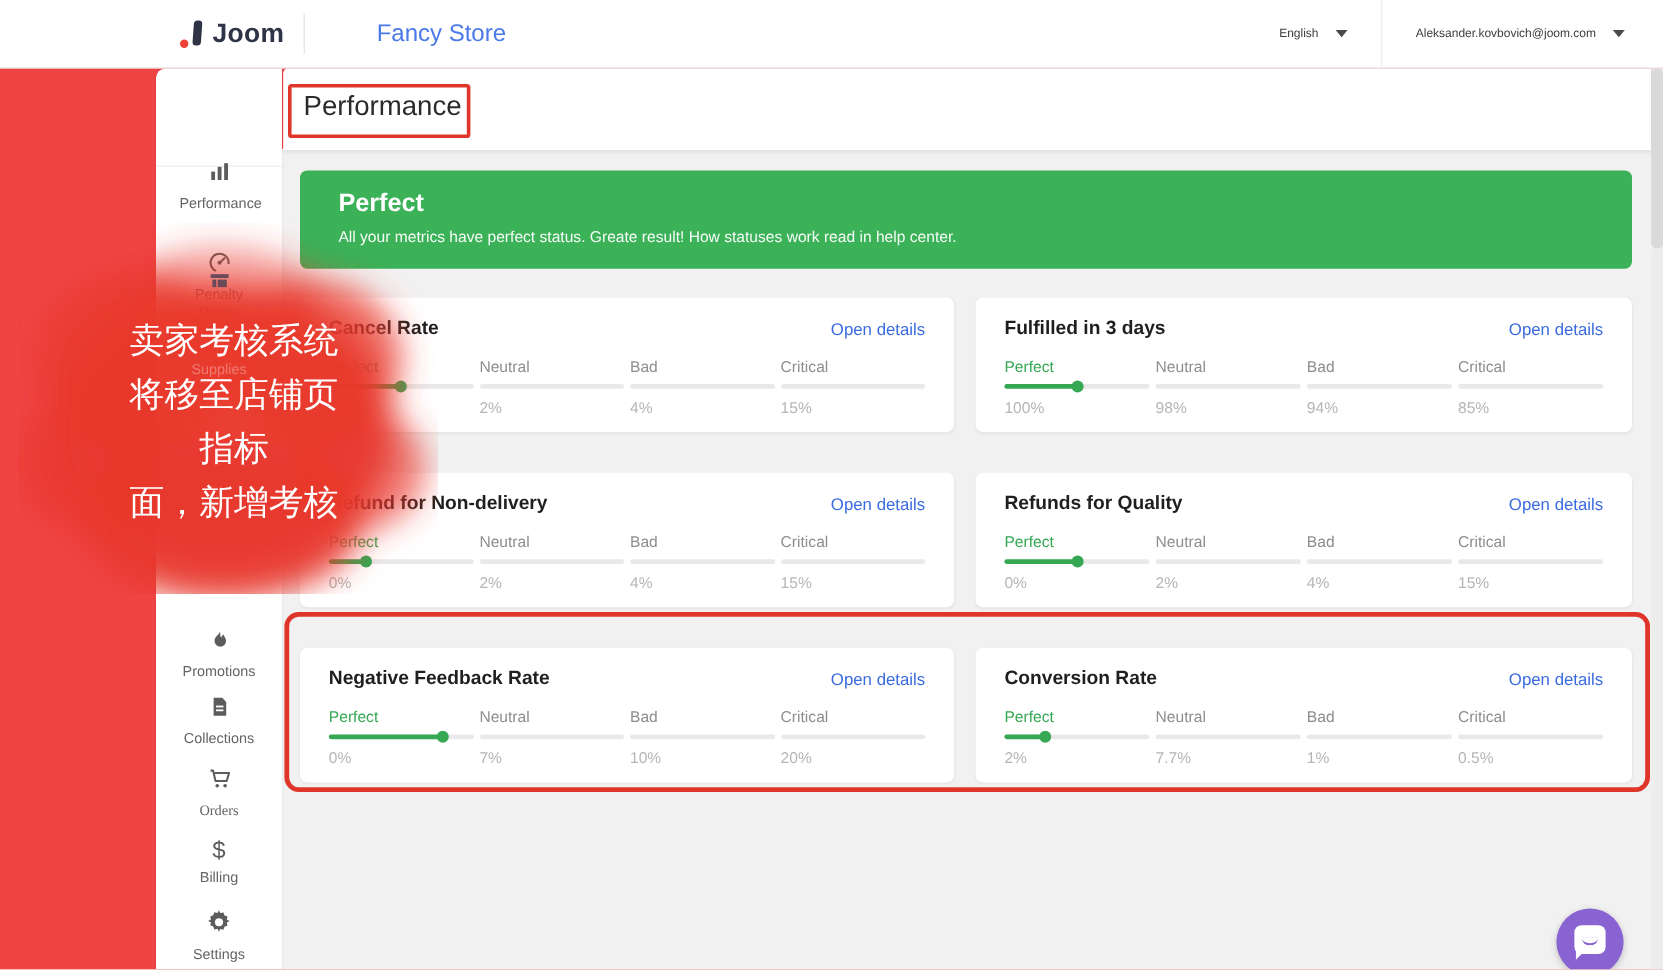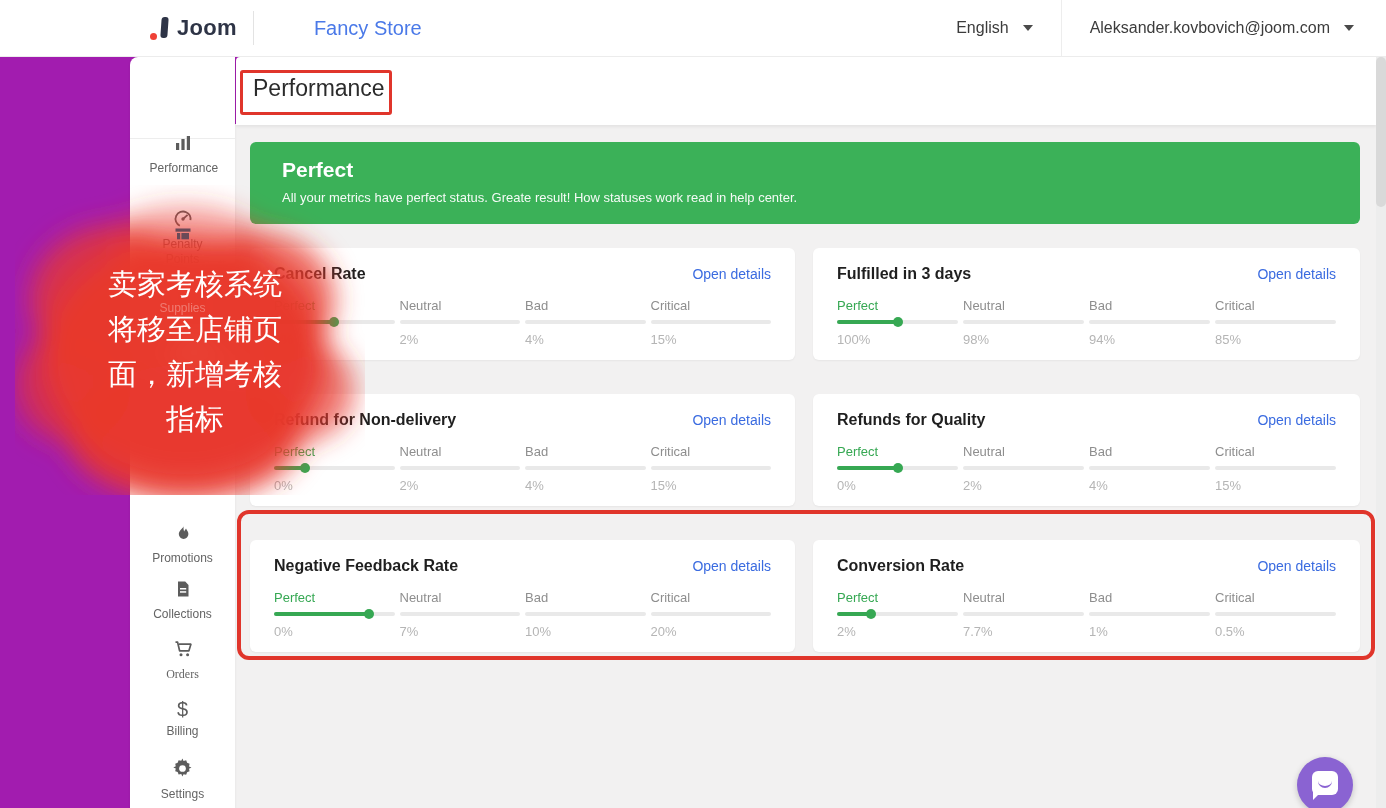--- a/index.html
+++ b/index.html
@@ -1,32 +1,32 @@
 <!DOCTYPE html>
 <html><head>
 <meta charset="utf-8">
 <style>
   * { box-sizing: border-box; }
   html,body { margin:0; padding:0; }
   body { font-family:"Liberation Sans", sans-serif; background:#fbfafa; }
-  #app { position:relative; width:1386px; height:808px; overflow:hidden; background:#a21caf; }
+  #app { position:relative; width:1386px; height:808px; overflow:hidden; background:#ef4444; }
 
   
   .header { position:absolute; left:0; top:0; width:1386px; height:57px; background:#fff;
             border-bottom:1px solid #ececec; z-index:30; display:flex; align-items:center; }
   .logo-wrap { display:flex; align-items:center; margin-left:150px; }
   .logo-mark { position:relative; width:20px; height:28px; }
   .logo-bar { position:absolute; right:2px; top:3px; width:7px; height:21px; background:#2e3446;
               border-radius:3px; transform:skewX(-4deg); }
   .logo-dot { position:absolute; left:0px; bottom:2px; width:7px; height:7px; border-radius:50%; background:#ef4136; }
   .brand-text { font-size:22px; font-weight:bold; color:#2e3446; margin-left:7px; letter-spacing:.3px; }
   .v-div { width:1px; height:34px; background:#e3e3e3; margin:0 16px; }
   .store-name { font-size:20px; color:#4a79e8; font-weight:500; cursor:pointer;margin-left:44px; }
   .header-right { margin-left:auto; display:flex; align-items:center; height:100%; }
-  .hdr-ctl { display:flex; align-items:center; gap:14px; font-size:16px; color:#3c3c3c; cursor:pointer; padding:0 10px; }
+  .hdr-ctl { display:flex; align-items:center; gap:14px; font-size:10px; color:#3c3c3c; cursor:pointer; padding:0 10px; }
   .caret { width:0; height:0; border-left:5px solid transparent; border-right:5px solid transparent;
            border-top:6px solid #4a4a4a; }
   .hdr-sep { width:1px; height:57px; background:#ededed; margin:0 18px; }
   .hdr-pad-r { width:22px; }
 
   
   .sidebar { position:absolute; left:130px; top:57px; width:105px; height:751px; background:#fff;
              border-radius:8px 0 0 0; box-shadow:0 1px 3px rgba(0,0,0,.07); z-index:2; }
   .s-item { position:absolute; left:0; width:105px; text-align:center; cursor:pointer; }
   .s-icon { display:inline-block; height:22px; position:relative; }
@@ -369,22 +369,22 @@
       <ellipse cx="245" cy="115" rx="75" ry="68" opacity="0.75"></ellipse>
       <ellipse cx="170" cy="248" rx="118" ry="68" opacity="0.9"></ellipse>
       <ellipse cx="58" cy="200" rx="58" ry="58" opacity="0.65"></ellipse>
       <ellipse cx="285" cy="205" rx="55" ry="52" opacity="0.65"></ellipse>
       <ellipse cx="170" cy="60" rx="80" ry="40" opacity="0.45"></ellipse>
     </g>
   </svg>
   <div class="blob-text" id="blob-text">
       <div>卖家考核系统</div>
       <div>将移至店铺页</div>
+      <div>指标</div>
       <div>面，新增考核</div>
-      <div>指标</div>
     </div>
 
   <div class="scrollbar">
     <div class="scroll-thumb"></div>
   </div>
 
   <div class="chat-btn">
     <span class="chat-bubble"></span>
     <span class="chat-tail"></span>
     <span class="chat-smile"></span>

